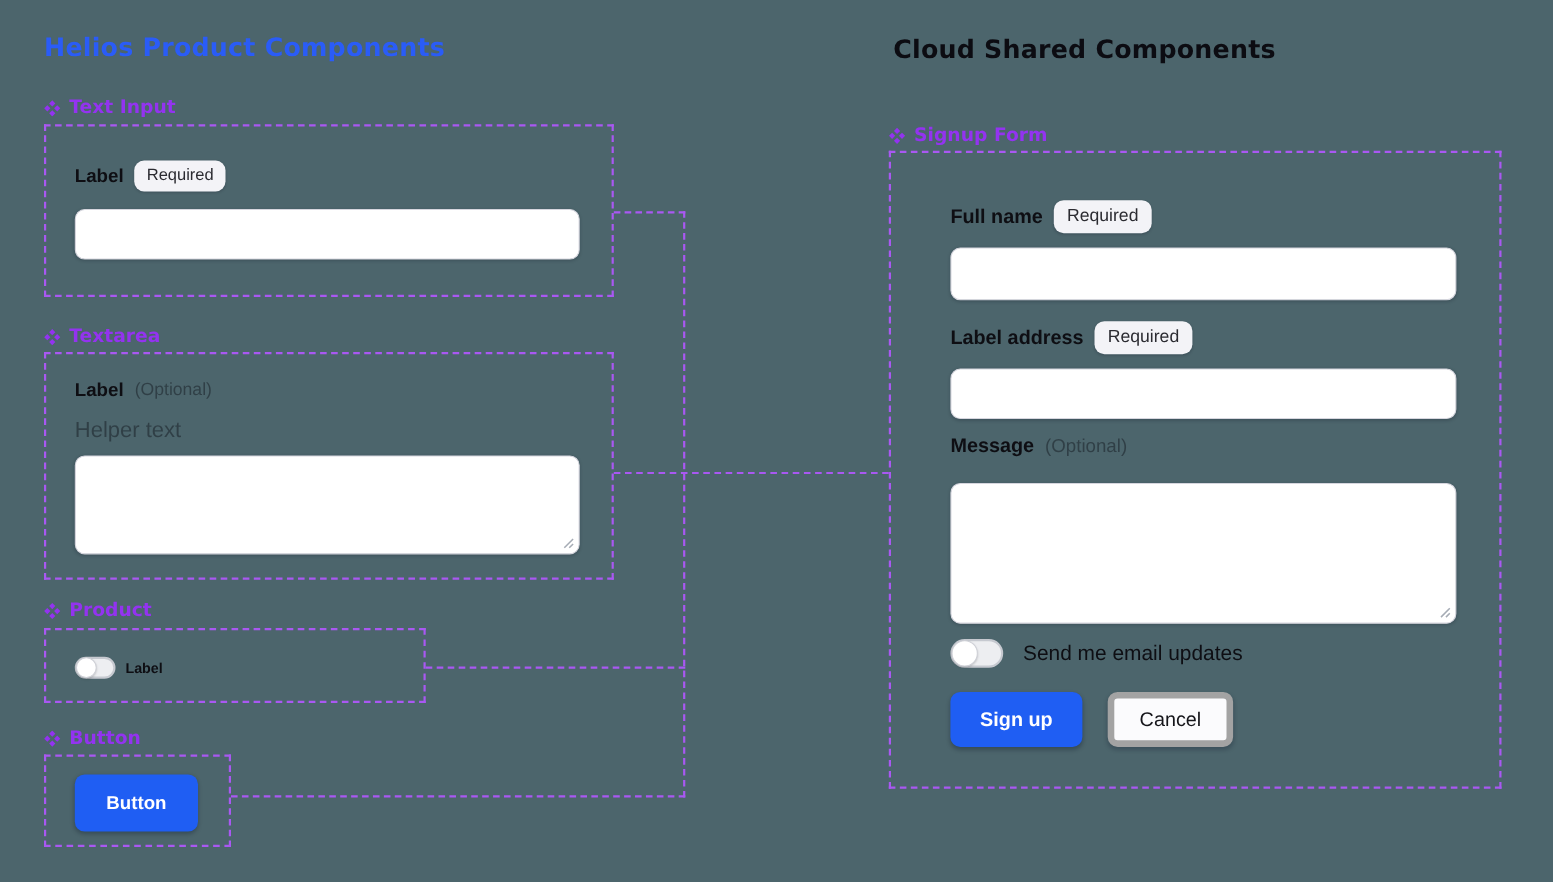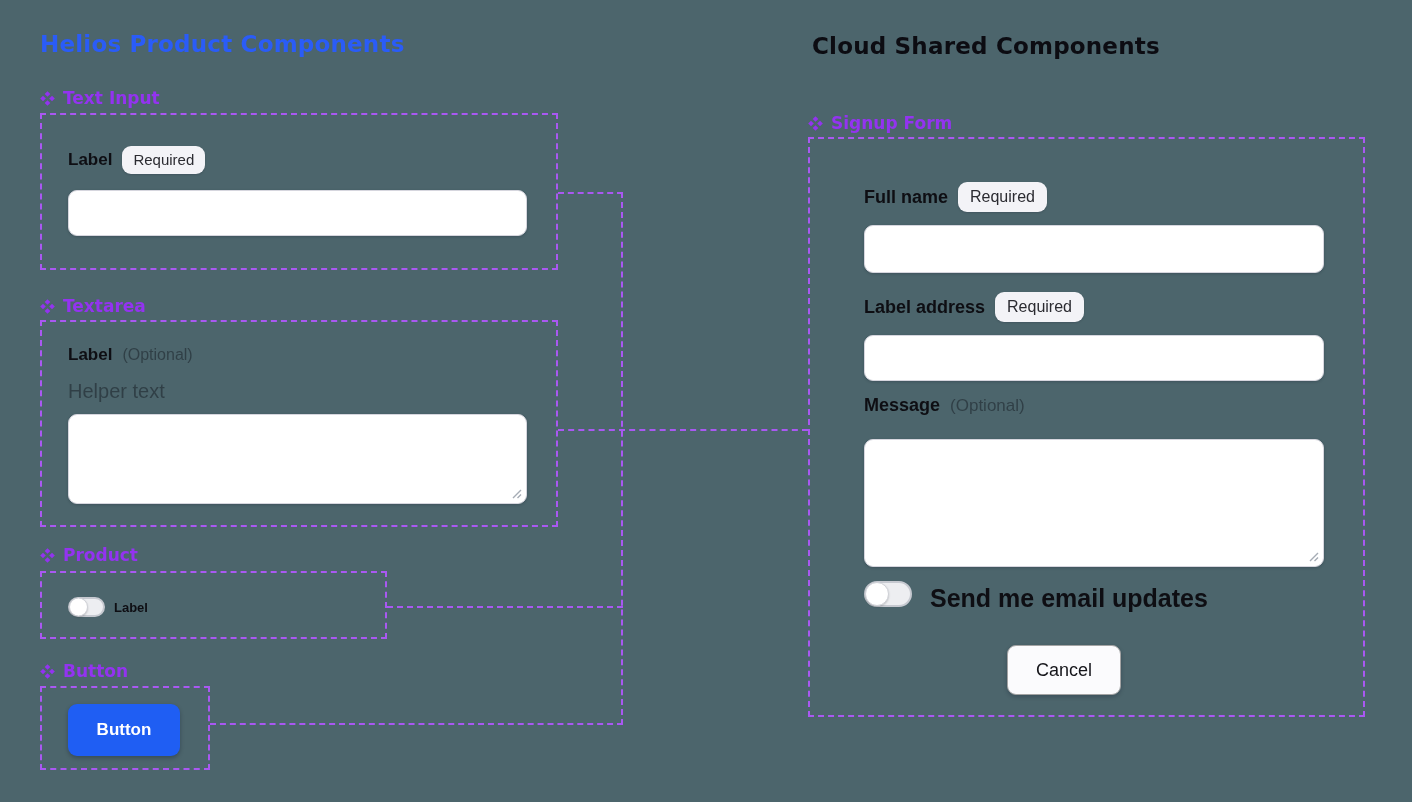--- a/index.html
+++ b/index.html
@@ -70,25 +70,25 @@
     position:absolute;display:flex;align-items:center;justify-content:center;
     border-radius:9px;cursor:pointer;border:none;
     font-family:"Liberation Sans",sans-serif;
   }
   .btn-primary{
     background:var(--primary-blue);color:#fff;font-weight:600;
     box-shadow:0 2px 4px rgba(0,10,30,.28);
   }
   .btn-secondary{
     background:#FBFBFD;color:#15151A;font-weight:500;
-    border:1px solid #a3a3a3;box-shadow:0 2px 4px rgba(0,10,30,.22);margin-top:16px;
+    border:6px solid #a3a3a3;box-shadow:0 2px 4px rgba(0,10,30,.22);
   }
   .helper{position:absolute;font-size:20px;color:var(--muted)}
   .toggle-label-sm{font-weight:700;font-size:13px;color:var(--label-dark)}
-  .toggle-label-lg{font-weight:700;font-size:25px;color:var(--label-dark)}
+  .toggle-label-lg{font-weight:400;font-size:19px;color:var(--label-dark)}
 </style>
 </head>
 <body>
 
 <h1 class="abs page-title" style="left:40px;top:30px;color:var(--left-title)">Helios Product Components</h1>
 
 <div class="comp-header" style="left:40px;top:86px">
   <svg width="15" height="15" viewBox="0 0 16 16" fill="currentColor">
     <path d="M8 .2 11 3.2 8 6.2 5 3.2Z"></path>
       <path d="M12.8 5 15.8 8 12.8 11 9.8 8Z"></path>
@@ -204,14 +204,15 @@
     <svg class="resize-grip" width="11" height="11" viewBox="0 0 11 11">
       <path d="M10 2 2 10 M10 6.5 6.5 10" stroke="#A6ACB5" stroke-width="1.4" fill="none"></path>
     </svg>
   </div>
 
   <span class="toggle lg" style="left:54px;top:442px">
     <span class="knob"></span>
   </span>
   <span class="abs toggle-label-lg" style="left:120px;top:445px">Send me email updates</span>
 
+  <button class="btn btn-primary" style="left:54px;top:490px;width:120px;height:50px;font-size:18px">Sign up</button>
   <button class="btn btn-secondary" style="left:197px;top:490px;width:114px;height:50px;font-size:18px">Cancel</button>
 </div>
 
 </body></html>

